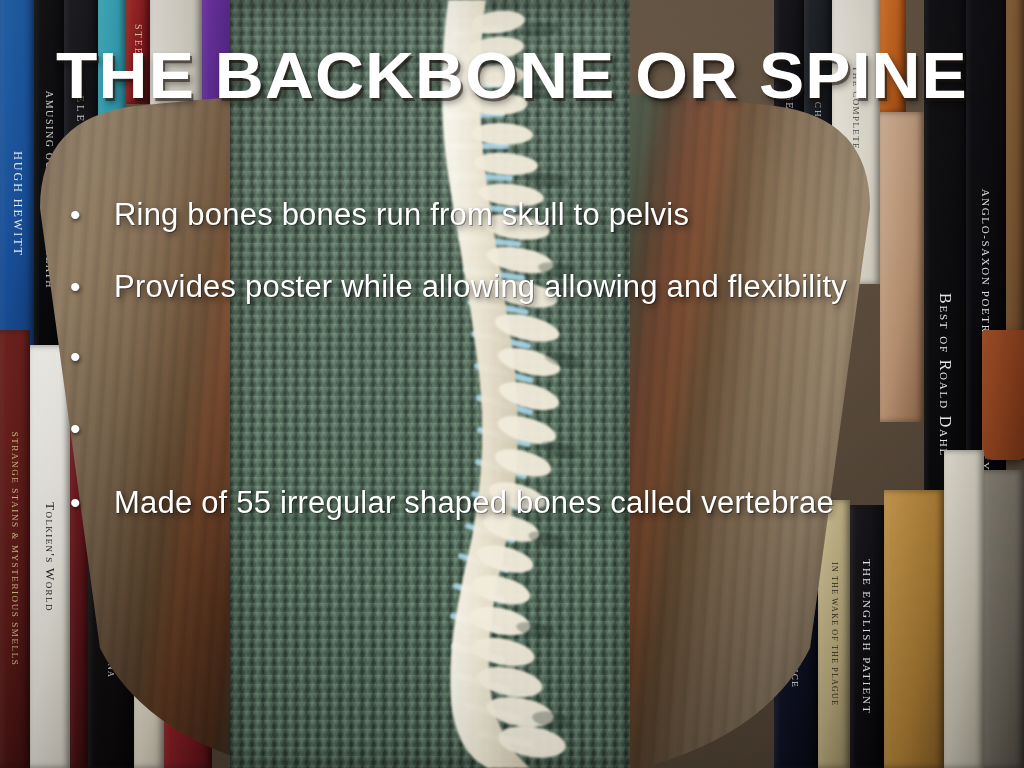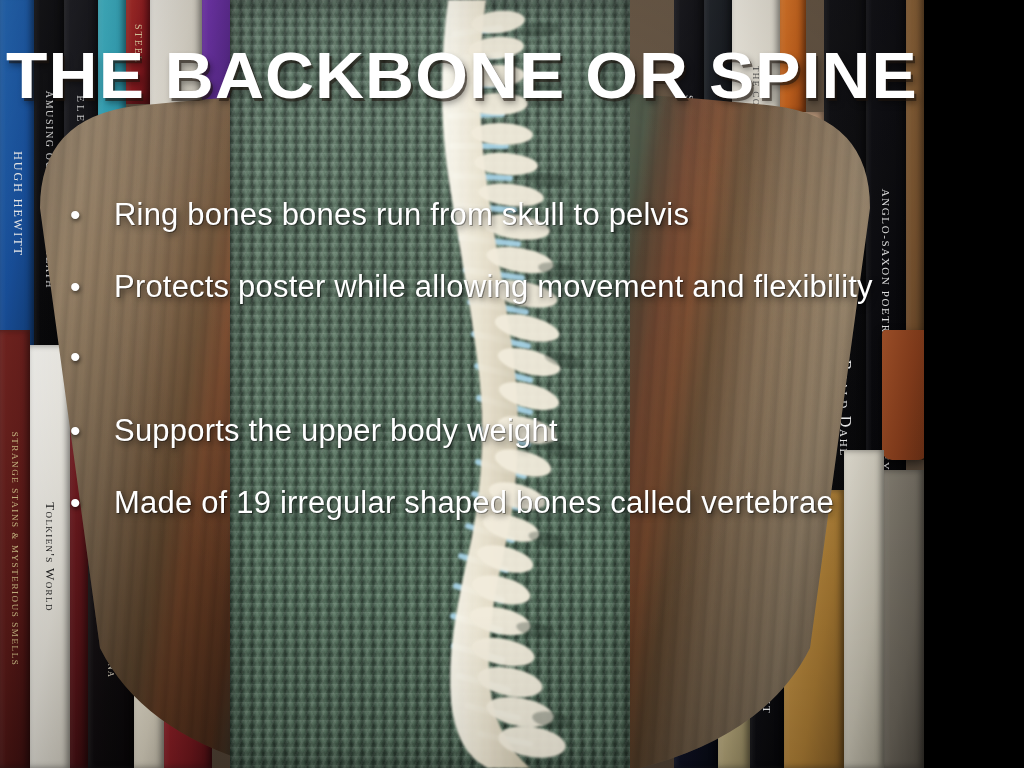--- a/index.html
+++ b/index.html
@@ -7,21 +7,21 @@
     margin: 0;
     padding: 0;
     background: #000;
   }
   body {
     font-family: "Liberation Sans", sans-serif;
   }
 
   #slide {
     position: relative;
-    width: 924px;
+    width: 1024px;
     height: 768px;
     overflow: hidden;
     background: #be185d;
   }
 
   
   .photo {
     position: absolute;
     inset: 0;
     overflow: hidden;
@@ -417,33 +417,32 @@
 
     <div class="bullets">
 
       <div class="bullet-row">
         <span class="bullet-dot">•</span>
         <span class="bullet-text">Ring bones bones run from skull to pelvis</span>
       </div>
 
       <div class="bullet-row">
         <span class="bullet-dot">•</span>
-        <span class="bullet-text">Protects poster while allowing movement and flexibility</span>
+        <span class="bullet-text">Provides poster while allowing allowing and flexibility</span>
       </div>
 
       <div class="bullet-row">
         <span class="bullet-dot">•</span>
       </div>
 
       <div class="bullet-row">
         <span class="bullet-dot">•</span>
-        <span class="bullet-text">Supports the upper body weight</span>
       </div>
 
       <div class="bullet-row">
         <span class="bullet-dot">•</span>
-        <span class="bullet-text">Made of 19 irregular shaped bones called vertebrae</span>
+        <span class="bullet-text">Made of 55 irregular shaped bones called vertebrae</span>
       </div>
 
     </div>
   </div>
 
 </div>
 
 </body></html>

